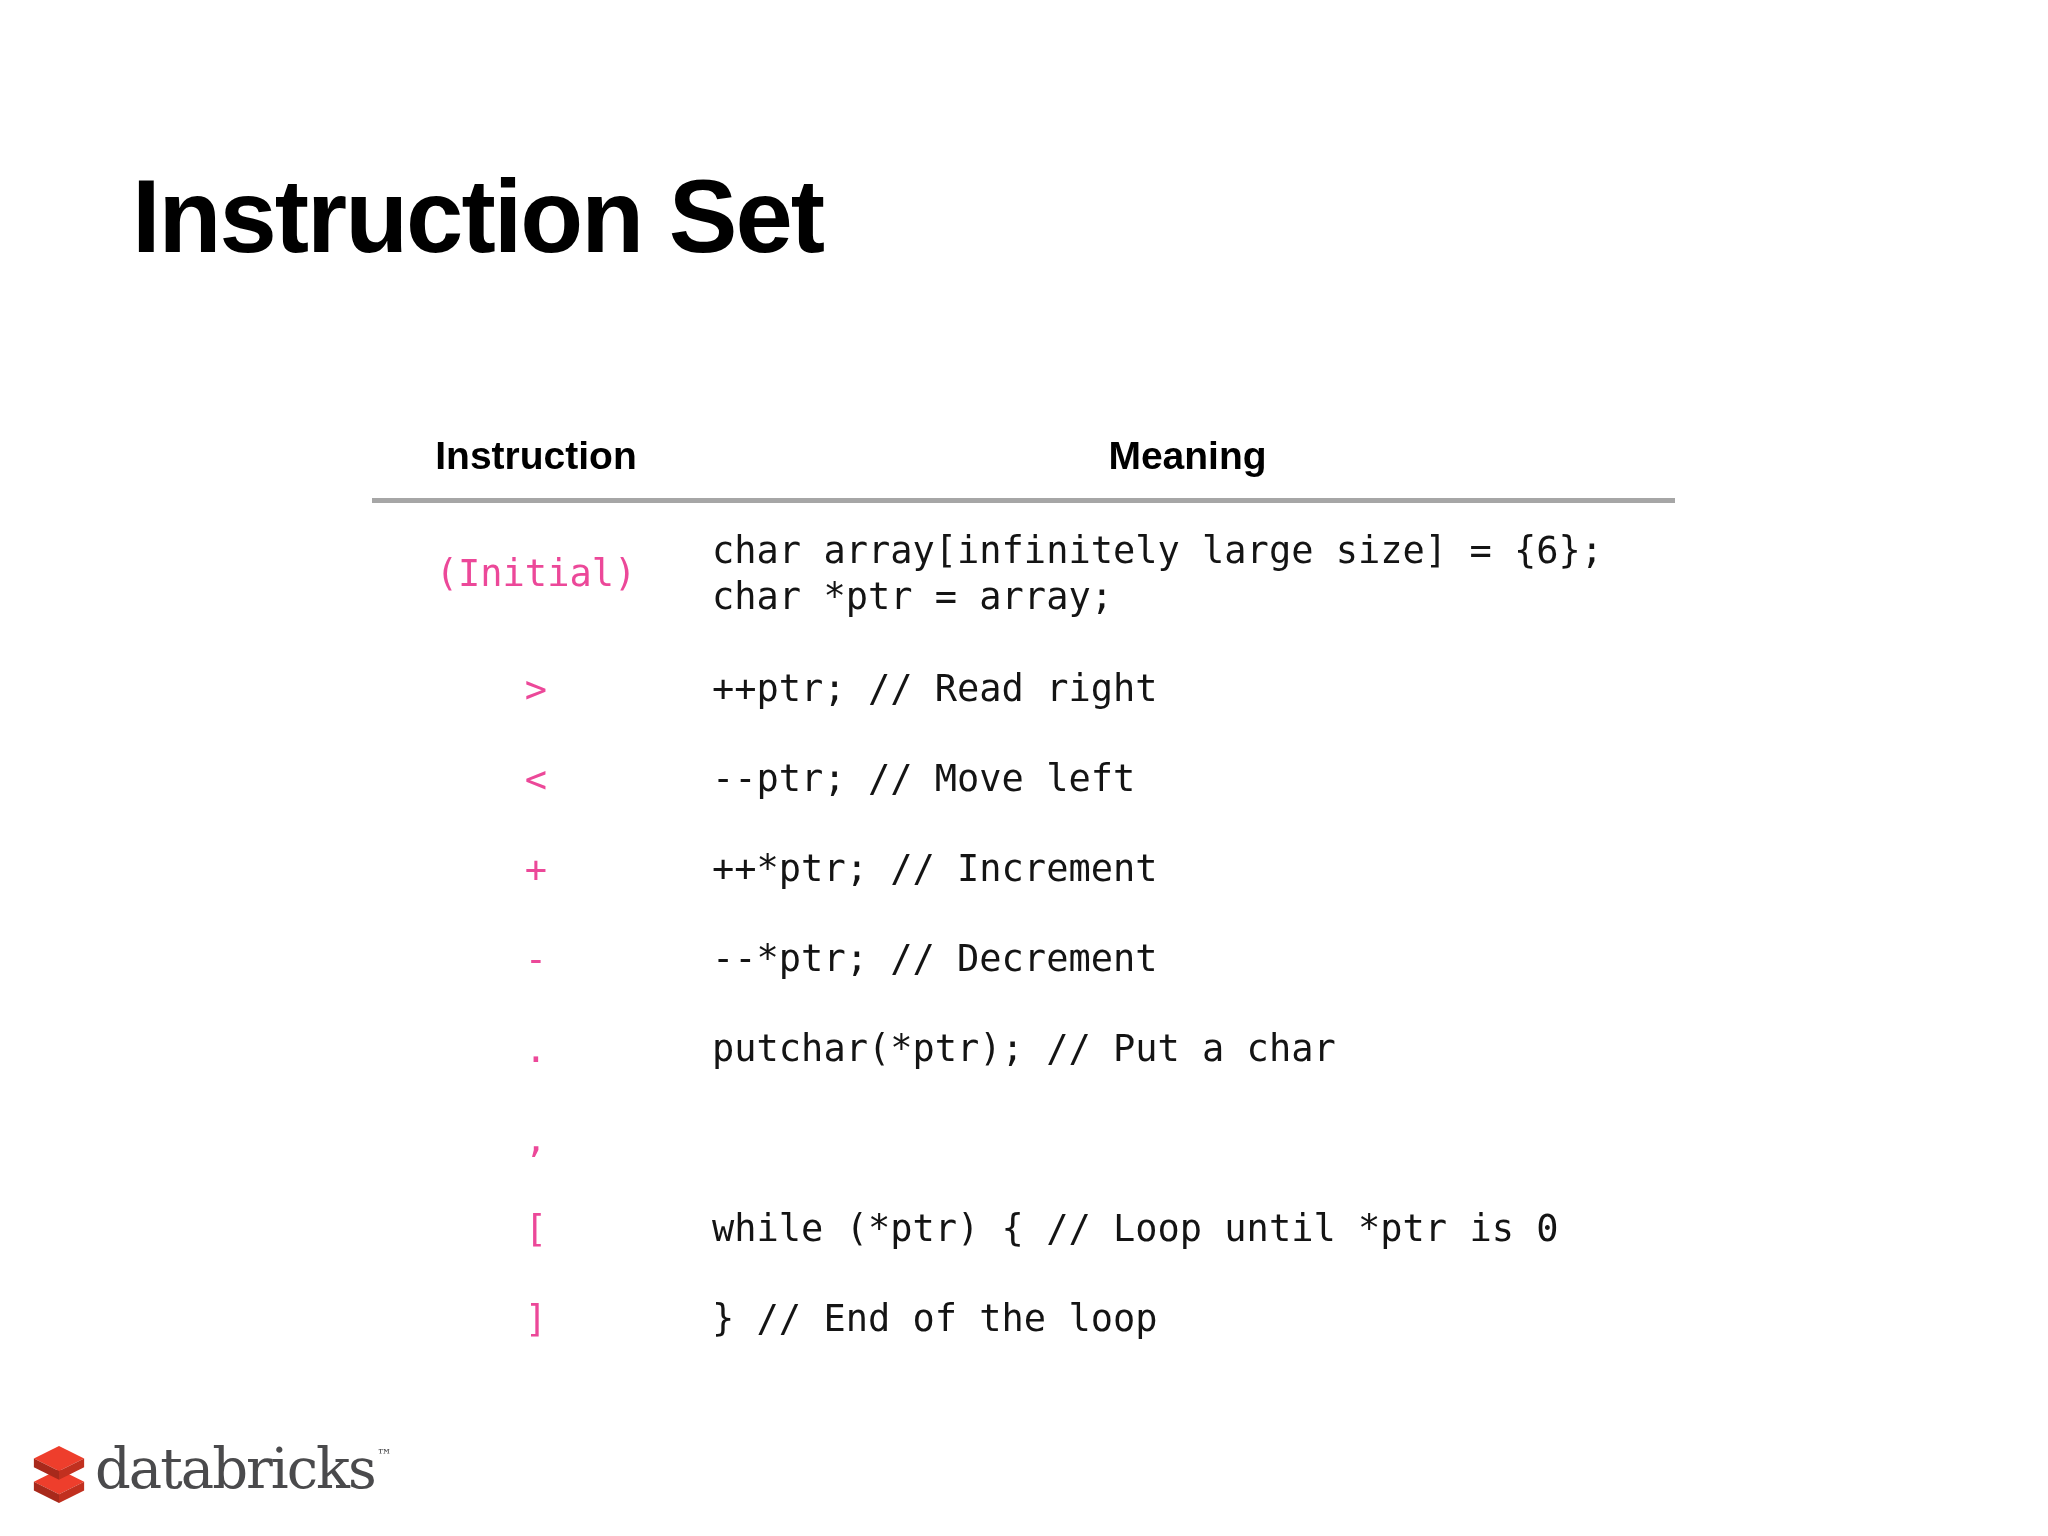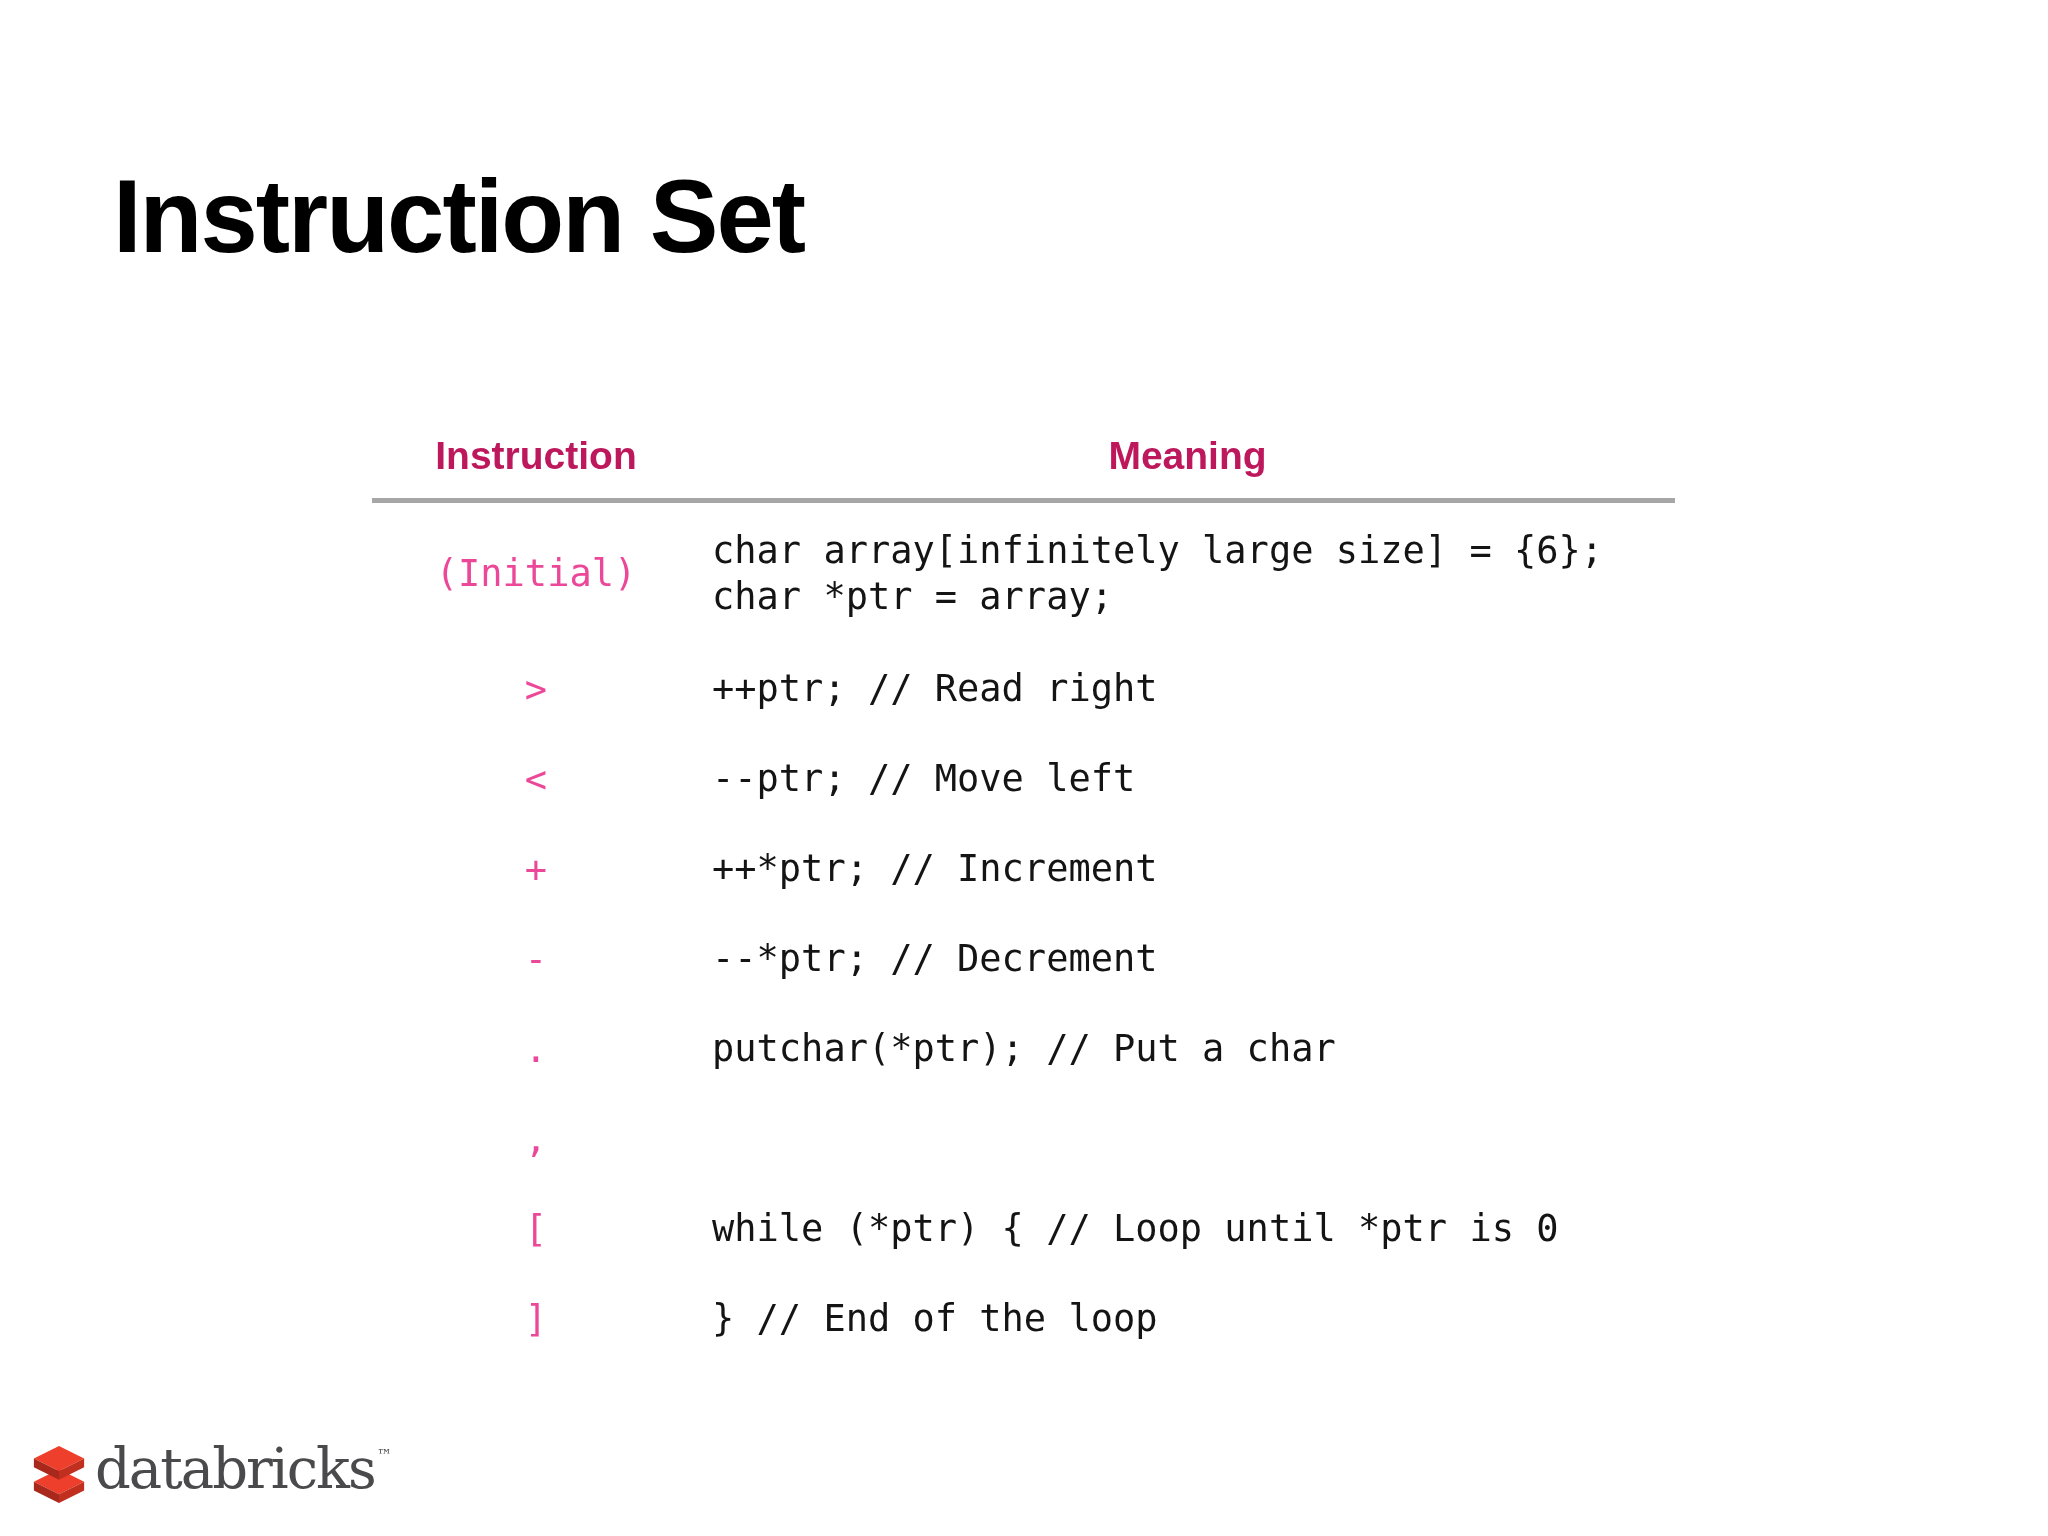--- a/index.html
+++ b/index.html
@@ -6,42 +6,42 @@
   .slide {
     position: relative;
     width: 2048px;
     height: 1536px;
     background: #ffffff;
     overflow: hidden;
     font-family: "Liberation Sans", sans-serif;
   }
   .title {
     position: absolute;
-    left: 113px;
+    left: 132px;
     top: 160px;
     margin: 0;
     font-family: "Liberation Sans", sans-serif;
     font-weight: bold;
     font-size: 103px;
     letter-spacing: -2px;
     color: #000000;
     line-height: 1.1;
   }
   .itable {
     position: absolute;
     left: 372px;
     top: 432px;
     width: 1303px;
   }
   .thead {
     display: flex;
     font-weight: bold;
     font-size: 39px;
     line-height: 48px;
-    color: #be185d;
+    color: #000000;
     padding-bottom: 18px;
   }
   .col-i { width: 328px; text-align: center; }
   .col-m { flex: 1; text-align: center; }
   .rule {
     height: 5px;
     background: #a6a6a6;
   }
   .row {
     display: flex;

